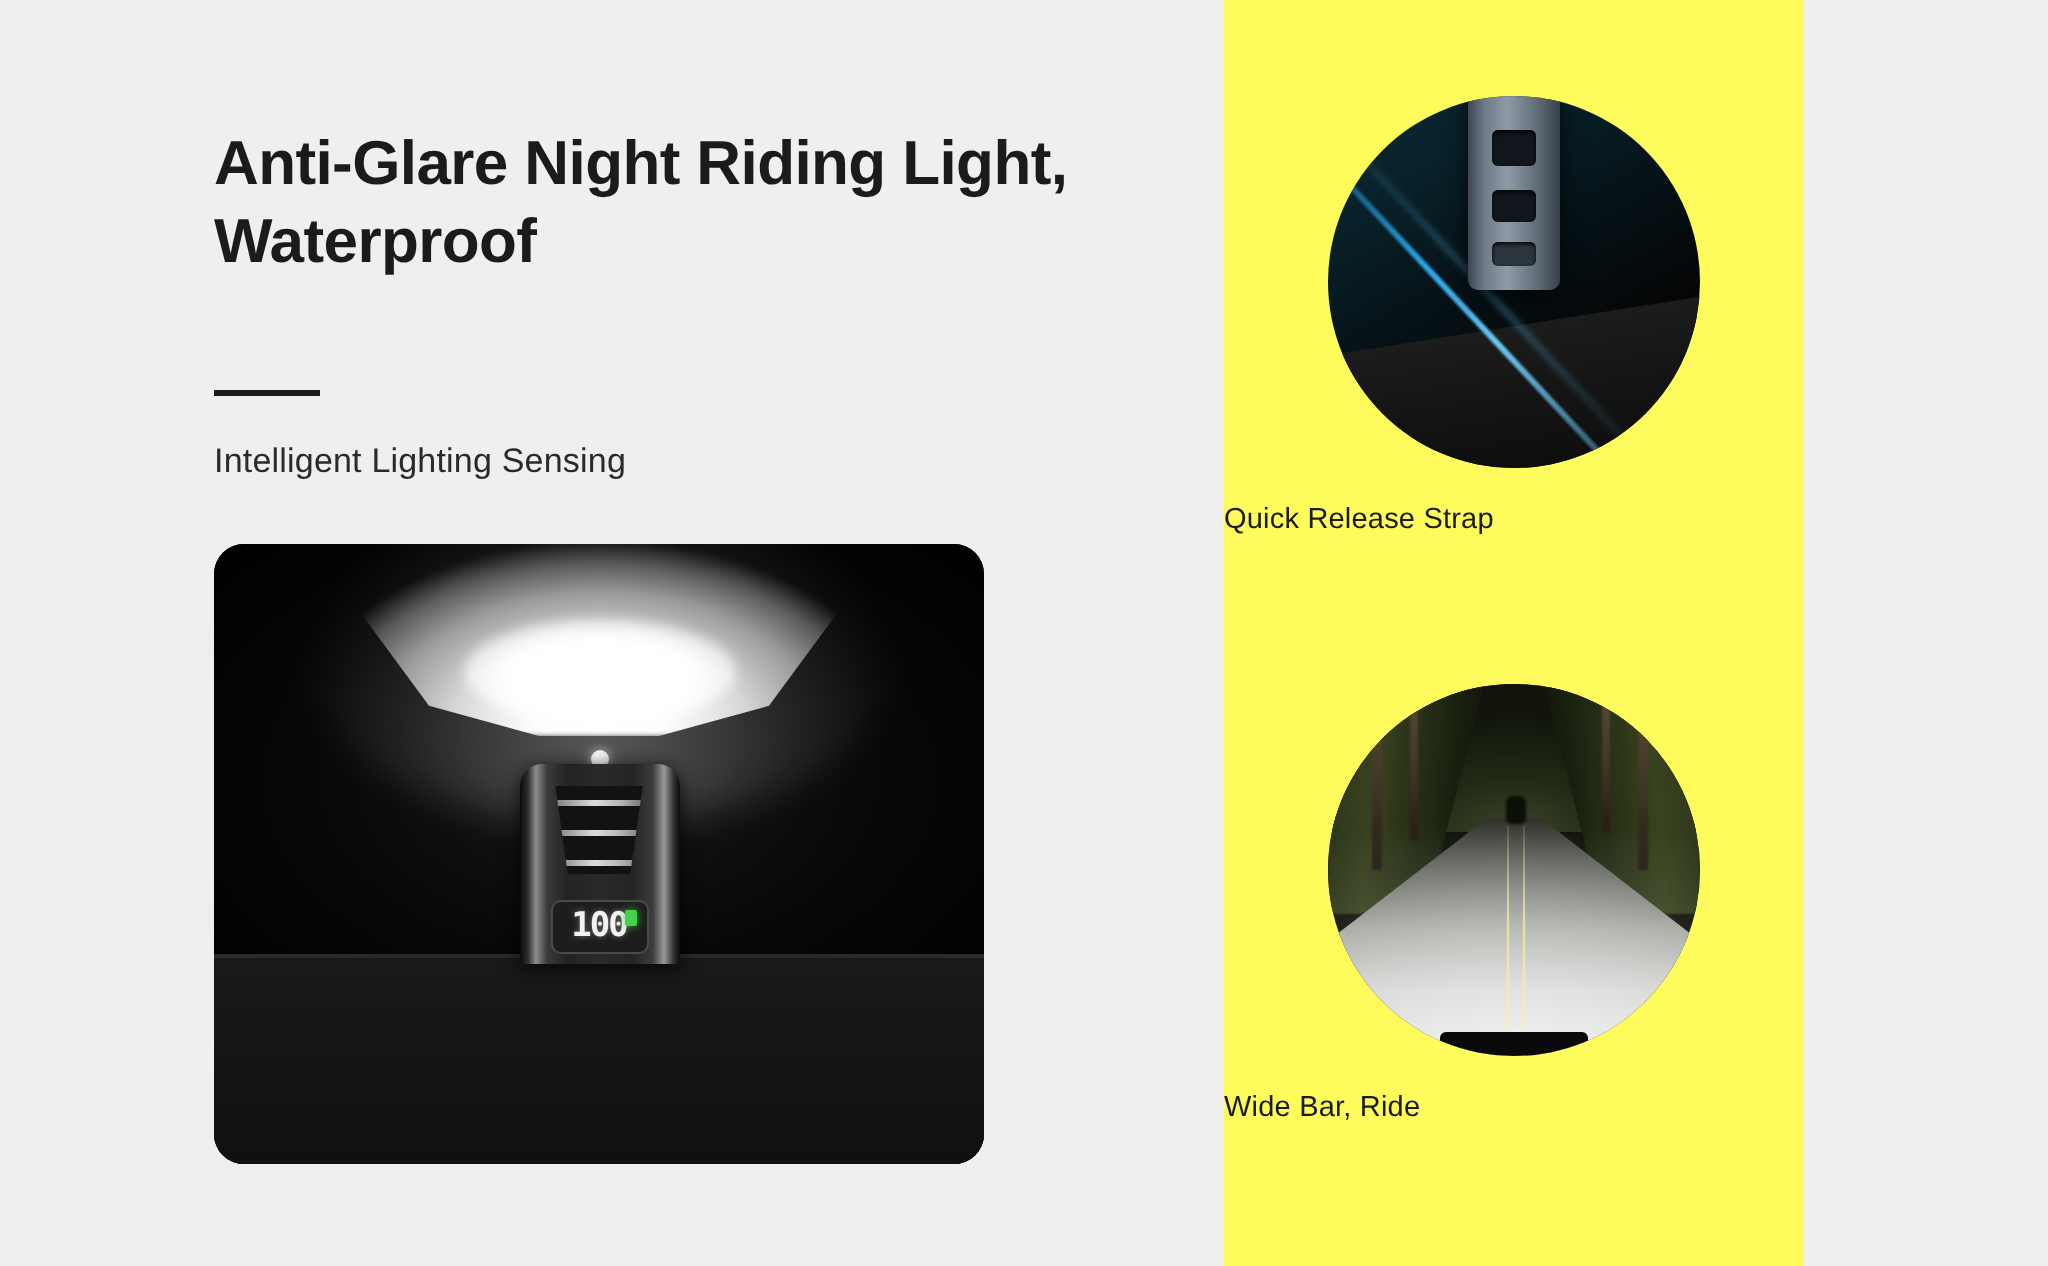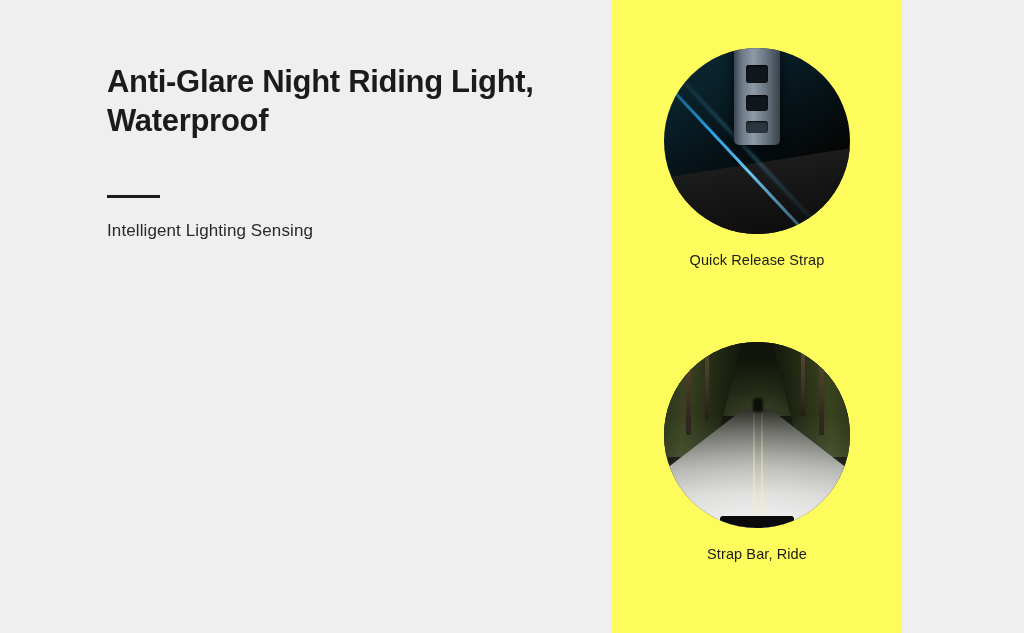--- a/index.html
+++ b/index.html
@@ -178,21 +178,20 @@
   
   .yellow-panel {
     position:absolute;
     left:612px; top:0;
     width:290px; height:633px;
     background:#fdfc5c;
   }
   .feature {
     position:absolute;
     left:0; width:290px;
-    text-align:center;
   }
   .feature.f-top    { top:48px; }
   .feature.f-bottom { top:342px; }
 
   .circle {
     width:186px; height:186px;
     margin:0 auto;
     border-radius:50%;
     overflow:hidden;
     position:relative;
@@ -341,20 +340,43 @@
 <div class="page">
 
   <div class="left-col">
 
     <h1 class="headline">Anti-Glare Night Riding Light, Waterproof</h1>
 
     <div class="divider"></div>
 
     <div class="subtitle">Intelligent Lighting Sensing</div>
 
+    <div class="product-shot">
+      <div class="shot-backdrop"></div>
+      <div class="shot-ground"></div>
+
+      <div class="beam-glow"></div>
+      <div class="beam"></div>
+      <div class="beam-core"></div>
+
+      <div class="sensor-dot"></div>
+
+      <div class="light-body"></div>
+
+      <div class="fins">
+        <div class="fin f1"></div>
+        <div class="fin f2"></div>
+        <div class="fin f3"></div>
+      </div>
+
+      <div class="lcd">
+        <span class="lcd-value">100</span>
+        <span class="lcd-batt"></span>
+      </div>
+    </div>
   </div>
 
   <div class="yellow-panel">
 
     <div class="feature f-top">
       <div class="circle c-strap">
         <div class="floor"></div>
         <div class="streak2"></div>
         <div class="streak"></div>
         <div class="clip">
@@ -375,17 +397,17 @@
         <div class="trunk t2"></div>
         <div class="trunk t3"></div>
         <div class="trunk t4"></div>
         <div class="road"></div>
         <div class="centerline cl1"></div>
         <div class="centerline cl2"></div>
         <div class="rider"></div>
         <div class="beamwash"></div>
         <div class="bar"></div>
       </div>
-      <div class="feature-caption">Strap Bar, Ride</div>
+      <div class="feature-caption">Wide Bar, Ride</div>
     </div>
 
   </div>
 </div>
 
 </body></html>

